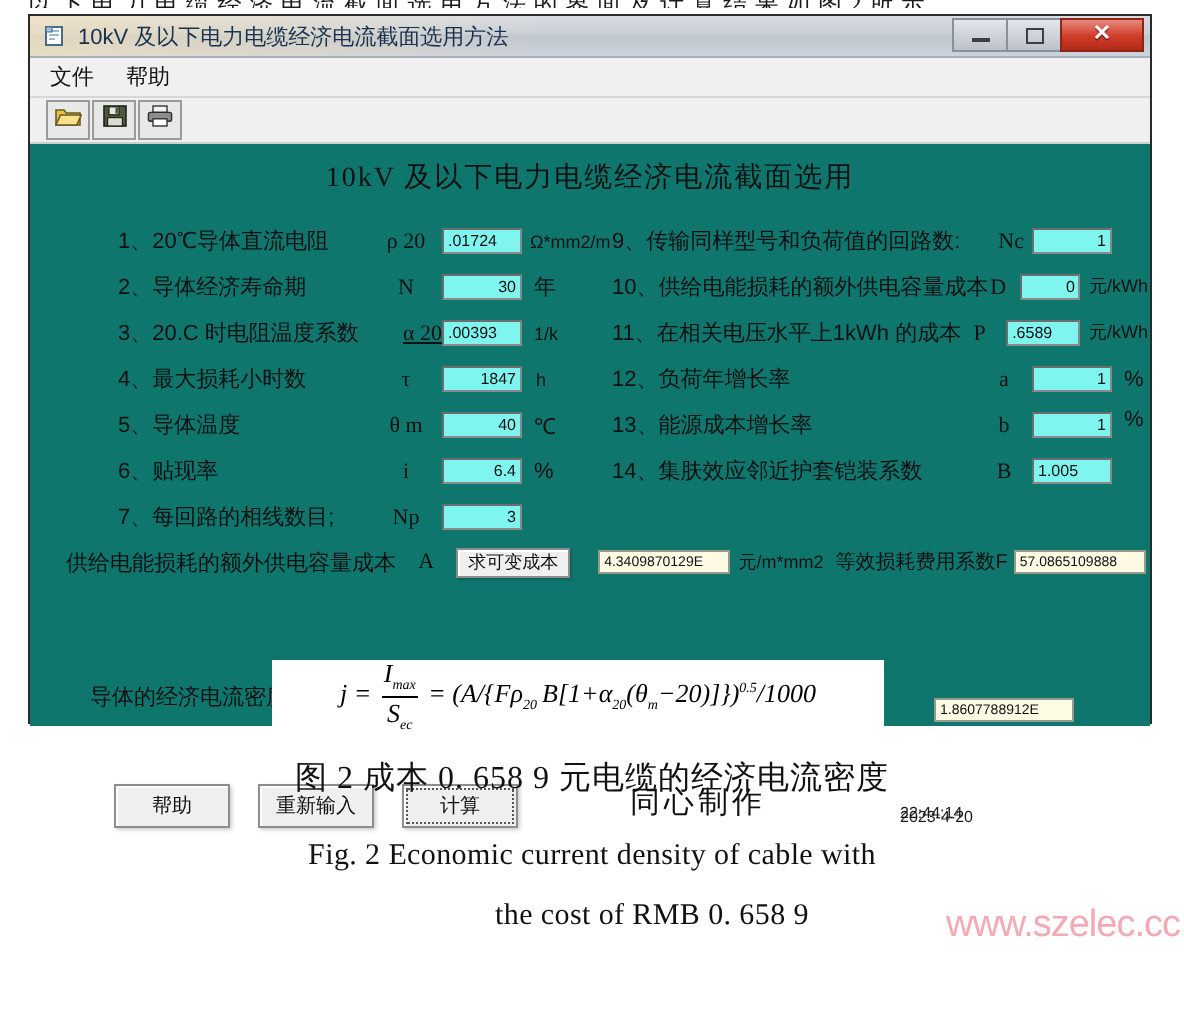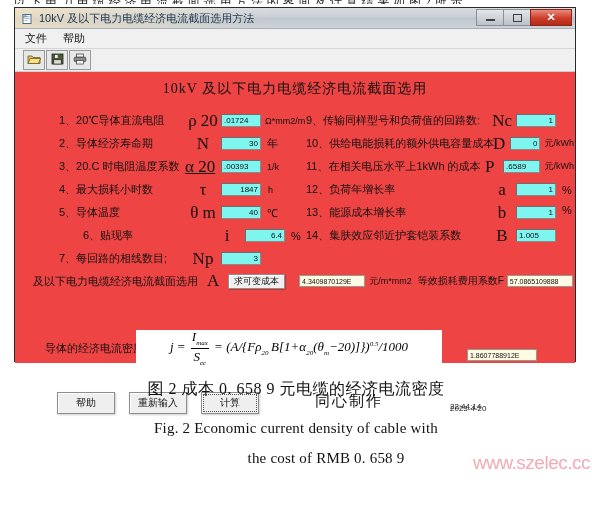--- a/index.html
+++ b/index.html
@@ -142,21 +142,21 @@
     width: 20px; height: 18px;
     display: flex; align-items: center; justify-content: center;
     border: 1px solid #9a9a9a;
     background: #e8e8e8;
   }
 
   
   .form-body {
     position: relative;
     height: calc(100% - 62px);
-    background: #ef4444;
+    background: #0f766e;
   }
 
   .form-title {
     position: absolute;
     left: 0; right: 0;
     top: 8px;
     text-align: center;
     font-family: "Liberation Serif", serif;
     font-size: 14px;
     color: #111;
@@ -174,21 +174,21 @@
     white-space: nowrap;
   }
 
   .lbl-text {
     font-family: "Liberation Sans", sans-serif;
     font-size: 11px;
     color: #111;
   }
   .sym {
     font-family: "Liberation Serif", serif;
-    font-size: 17px;
+    font-size: 11px;
     color: #111;
     font-style: normal;
   }
   .unit {
     font-family: "Liberation Sans", sans-serif;
     font-size: 9px;
     color: #111;
   }
   .unit-big {
     font-size: 11px;
@@ -413,41 +413,41 @@
 
       <div class="row" style="top:63px;left:44px;width:250px;">
         <span class="lbl-text" style="width:126px;">2、导体经济寿命期</span>
         <span class="sym" style="width:36px;text-align:center;">N</span>
         <span class="tf" style="width:40px;">30</span>
         <span class="unit unit-big" style="margin-left:6px;">年</span>
       </div>
 
       <div class="row" style="top:86px;left:44px;width:250px;">
         <span class="lbl-text" style="width:126px;">3、20.C 时电阻温度系数</span>
-        <span class="sym" style="width:36px;text-align:left;text-decoration:underline;">α 20</span>
+        <span class="sym" style="width:36px;text-align:right;text-decoration:underline;">α 20</span>
         <span class="tf left" style="width:40px;">.00393</span>
         <span class="unit" style="margin-left:6px;">1/k</span>
       </div>
 
       <div class="row" style="top:109px;left:44px;width:250px;">
         <span class="lbl-text" style="width:126px;">4、最大损耗小时数</span>
         <span class="sym" style="width:36px;text-align:center;">τ</span>
         <span class="tf" style="width:40px;">1847</span>
         <span class="unit" style="margin-left:7px;">h</span>
       </div>
 
       <div class="row" style="top:132px;left:44px;width:250px;">
         <span class="lbl-text" style="width:126px;">5、导体温度</span>
         <span class="sym" style="width:36px;text-align:center;">θ m</span>
         <span class="tf" style="width:40px;">40</span>
         <span class="unit unit-big" style="margin-left:6px;">℃</span>
       </div>
 
       <div class="row" style="top:155px;left:44px;width:250px;">
-        <span class="lbl-text" style="width:126px;margin-left:24px;">6、贴现率</span>
+        <span class="lbl-text" style="width:126px;">6、贴现率</span>
         <span class="sym" style="width:36px;text-align:center;">i</span>
         <span class="tf" style="width:40px;">6.4</span>
         <span class="unit unit-big" style="margin-left:6px;">%</span>
       </div>
 
       <div class="row" style="top:178px;left:44px;width:250px;">
         <span class="lbl-text" style="width:126px;">7、每回路的相线数目;</span>
         <span class="sym" style="width:36px;text-align:center;">Np</span>
         <span class="tf" style="width:40px;">3</span>
       </div>
@@ -486,21 +486,21 @@
         <span class="unit unit-big" style="margin-left:6px;align-self:flex-start;">%</span>
       </div>
 
       <div class="row" style="top:155px;left:291px;width:268px;">
         <span class="lbl-text" style="width:186px;">14、集肤效应邻近护套铠装系数</span>
         <span class="sym" style="width:20px;text-align:center;">B</span>
         <span class="tf left" style="width:40px;margin-left:4px;">1.005</span>
       </div>
 
       <div class="row" style="top:199px;left:18px;width:540px;height:20px;">
-        <span class="lbl-text">及以下电力电缆经济电流截面选用</span>
+        <span class="lbl-text">供给电能损耗的额外供电容量成本</span>
         <span class="sym" style="width:32px;text-align:center;">A</span>
         <span class="small-btn">求可变成本</span>
         <span class="tf-yellow" style="width:70px;margin-left:14px;">4.3409870129E</span>
         <span class="unit" style="margin-left:4px;">元/m*mm2</span>
         <span class="lbl-text" style="margin-left:6px;font-size:10px;">等效损耗费用系数F</span>
         <span class="tf-yellow" style="width:70px;margin-left:3px;">57.0865109888</span>
       </div>
 
       <div class="row" style="top:268px;left:30px;width:100px;">
         <span class="lbl-text">导体的经济电流密度</span>

